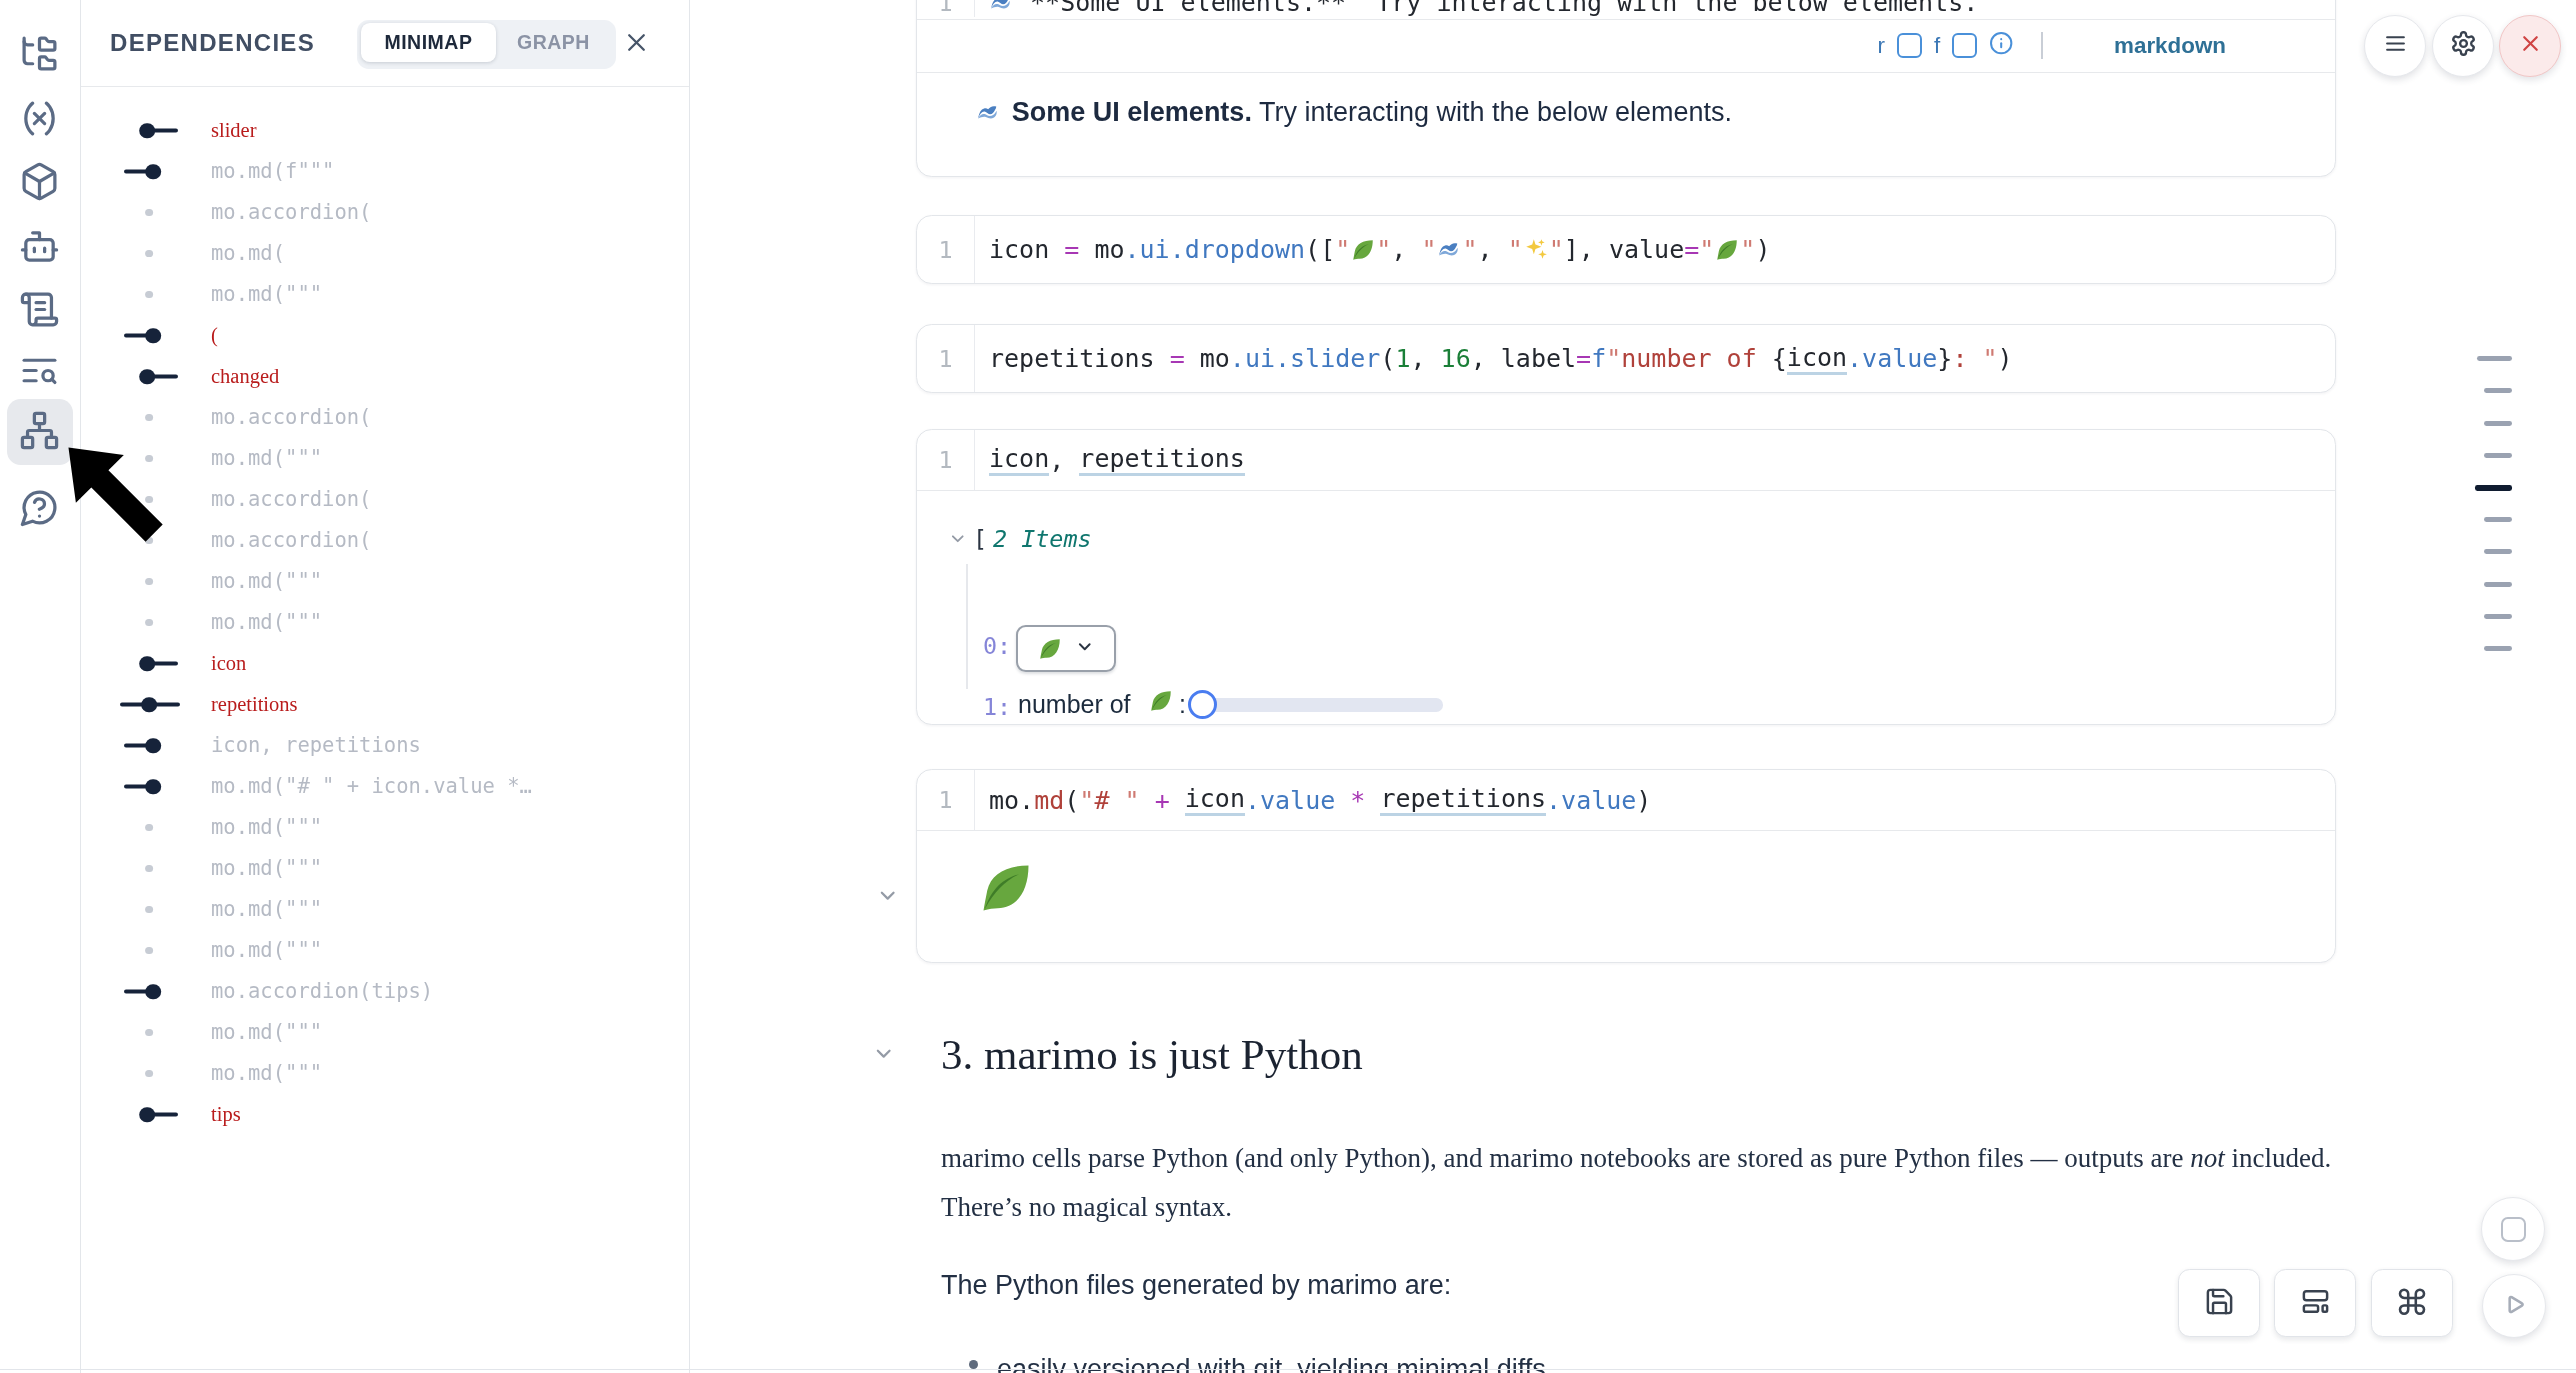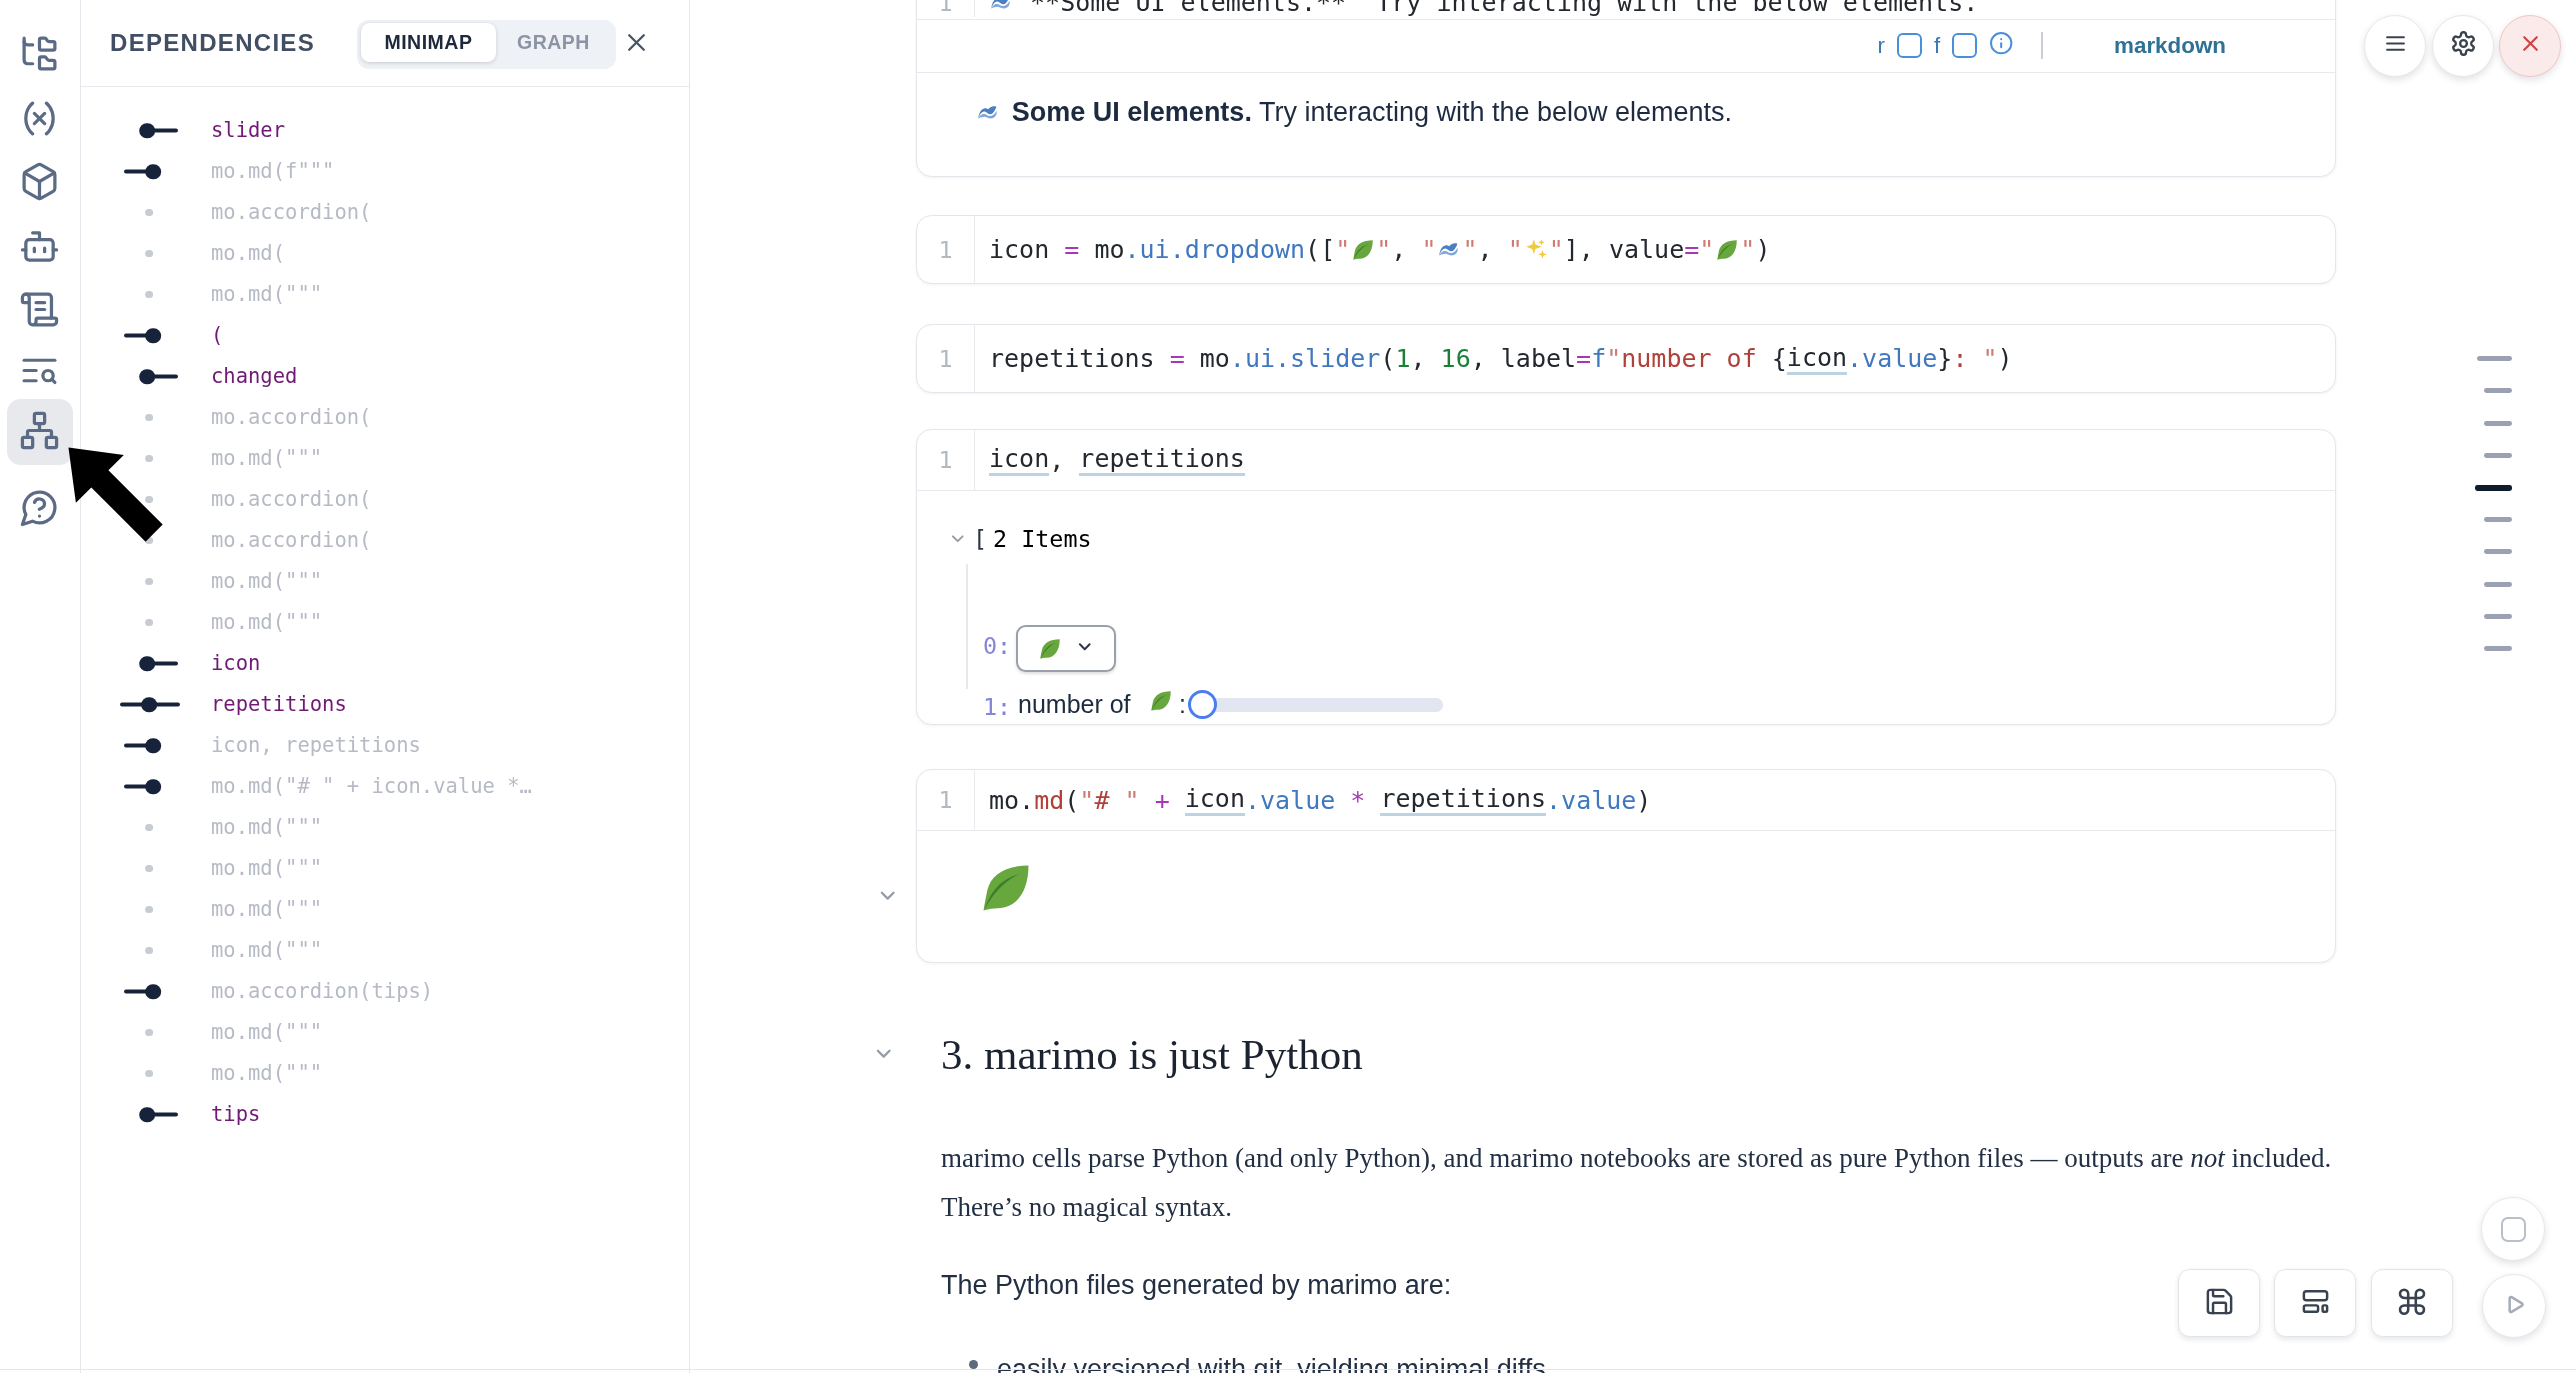--- a/index.html
+++ b/index.html
@@ -19,21 +19,21 @@
   .seg-tab{position:absolute;top:3.9px;height:39px;display:flex;align-items:center;justify-content:center;
            font-size:19.5px;font-weight:700;letter-spacing:0.5px;}
   .seg-tab.on{left:3.9px;width:135px;background:#fff;border-radius:8.8px;color:#1e293b;box-shadow:0 1px 3.9px rgba(30,40,60,.18);}
   .seg-tab.off{left:139px;width:115px;color:#8b93a5;}
   #panel-close{position:absolute;left:543px;top:30px;width:25px;height:25px;}
   #panel-close svg{width:25px;height:25px;stroke:#475569;stroke-width:2.2;stroke-linecap:round;}
   
   #minimap-list{position:absolute;left:0;top:110px;width:100%;}
   .mrow{position:relative;height:41px;font-family:"DejaVu Sans Mono",monospace;font-size:20.5px;}
   .mrow .label{position:absolute;left:130px;top:0;line-height:41px;white-space:pre;color:#b5bac4;}
-  .mrow.dark .label{color:#701a75;font-weight:500;}
+  .mrow.dark .label{color:#b91c1c;font-weight:500;font-family:Liberation Serif, serif;}
   .mk{position:absolute;left:39px;top:0;width:62px;height:100%;}
   .mk .dot{position:absolute;top:50%;transform:translate(-50%,-50%);border-radius:50%;background:#16233a;}
   .mk .dot.g{width:7.8px;height:7.8px;background:#c7ccd4;}
   .mk .dot.d{width:15.6px;height:15.6px;}
   .mk .ln{position:absolute;top:50%;transform:translateY(-50%);height:4.9px;background:#16233a;border-radius:2.9px;}
   
   #cursor{position:absolute;left:55px;top:441px;z-index:60;}
   
   .cell{position:absolute;left:916px;width:1420px;background:#fff;border:1.5px solid #e3e6ea;
         border-radius:15.6px;box-sizing:border-box;box-shadow:0 1px 2.9px rgba(30,40,60,.06);overflow:hidden;}
@@ -51,21 +51,21 @@
                  justify-content:flex-end;padding-right:109px;box-sizing:border-box;gap:11.7px;}
   .cb-label{color:#3b77b5;font-size:22.4px;}
   .cbx{width:21.5px;height:21.5px;border:2.4px solid #4a90d9;border-radius:5.9px;background:#fff;}
   .tb-div{width:2px;height:27px;background:#c9ced6;margin:0 15.6px;}
   #markdown-label{color:#2e7096;font-size:22.4px;font-weight:600;margin-left:44px;}
   .info-ic svg{width:24.4px;height:24.4px;stroke:#4a90d9;stroke-width:2;fill:none;stroke-linecap:round;}
   
   .out-text{position:absolute;left:59px;font-size:27px;color:#1d2a40;display:flex;align-items:center;gap:9.8px;white-space:pre-wrap;justify-content:space-between;}
   .mono-out{font-family:"DejaVu Sans Mono",monospace;font-size:23.4px;color:#2a3442;}
   .idx{color:#8585d8;font-family:"DejaVu Sans Mono",monospace;font-size:23.4px;}
-  .items-count{color:#000000;font-family:"DejaVu Sans Mono",monospace;font-size:23.4px;}
+  .items-count{color:#0f766e;font-style:italic;font-family:"DejaVu Sans Mono",monospace;font-size:23.4px;}
   .chev svg{stroke:#949ba6;fill:none;stroke-width:2.3;stroke-linecap:round;stroke-linejoin:round;}
   #dd-box{position:absolute;left:99px;top:135px;width:96px;height:43px;border:2px solid #99a0aa;border-radius:9.8px;
           background:#fff;box-shadow:0 2px 2.9px rgba(30,40,60,.15);display:flex;align-items:center;justify-content:center;gap:11.7px;}
   #slider-track{position:absolute;left:276px;top:208px;width:250px;height:13.7px;background:#e2e6f1;border-radius:6.8px;}
   #slider-thumb{position:absolute;left:271px;top:200px;width:29px;height:29px;border:3.4px solid #4a7df0;border-radius:50%;
                 background:#fff;box-sizing:border-box;z-index:2;}
   #big-leaf svg{width:60px;height:60px;}
   
   #heading{position:absolute;left:941px;top:1030px;font-family:"Liberation Serif",serif;font-size:43px;color:#1b2331;font-weight:500;}
   .para{position:absolute;left:941px;width:1395px;font-size:27px;line-height:49px;color:#233044;}

